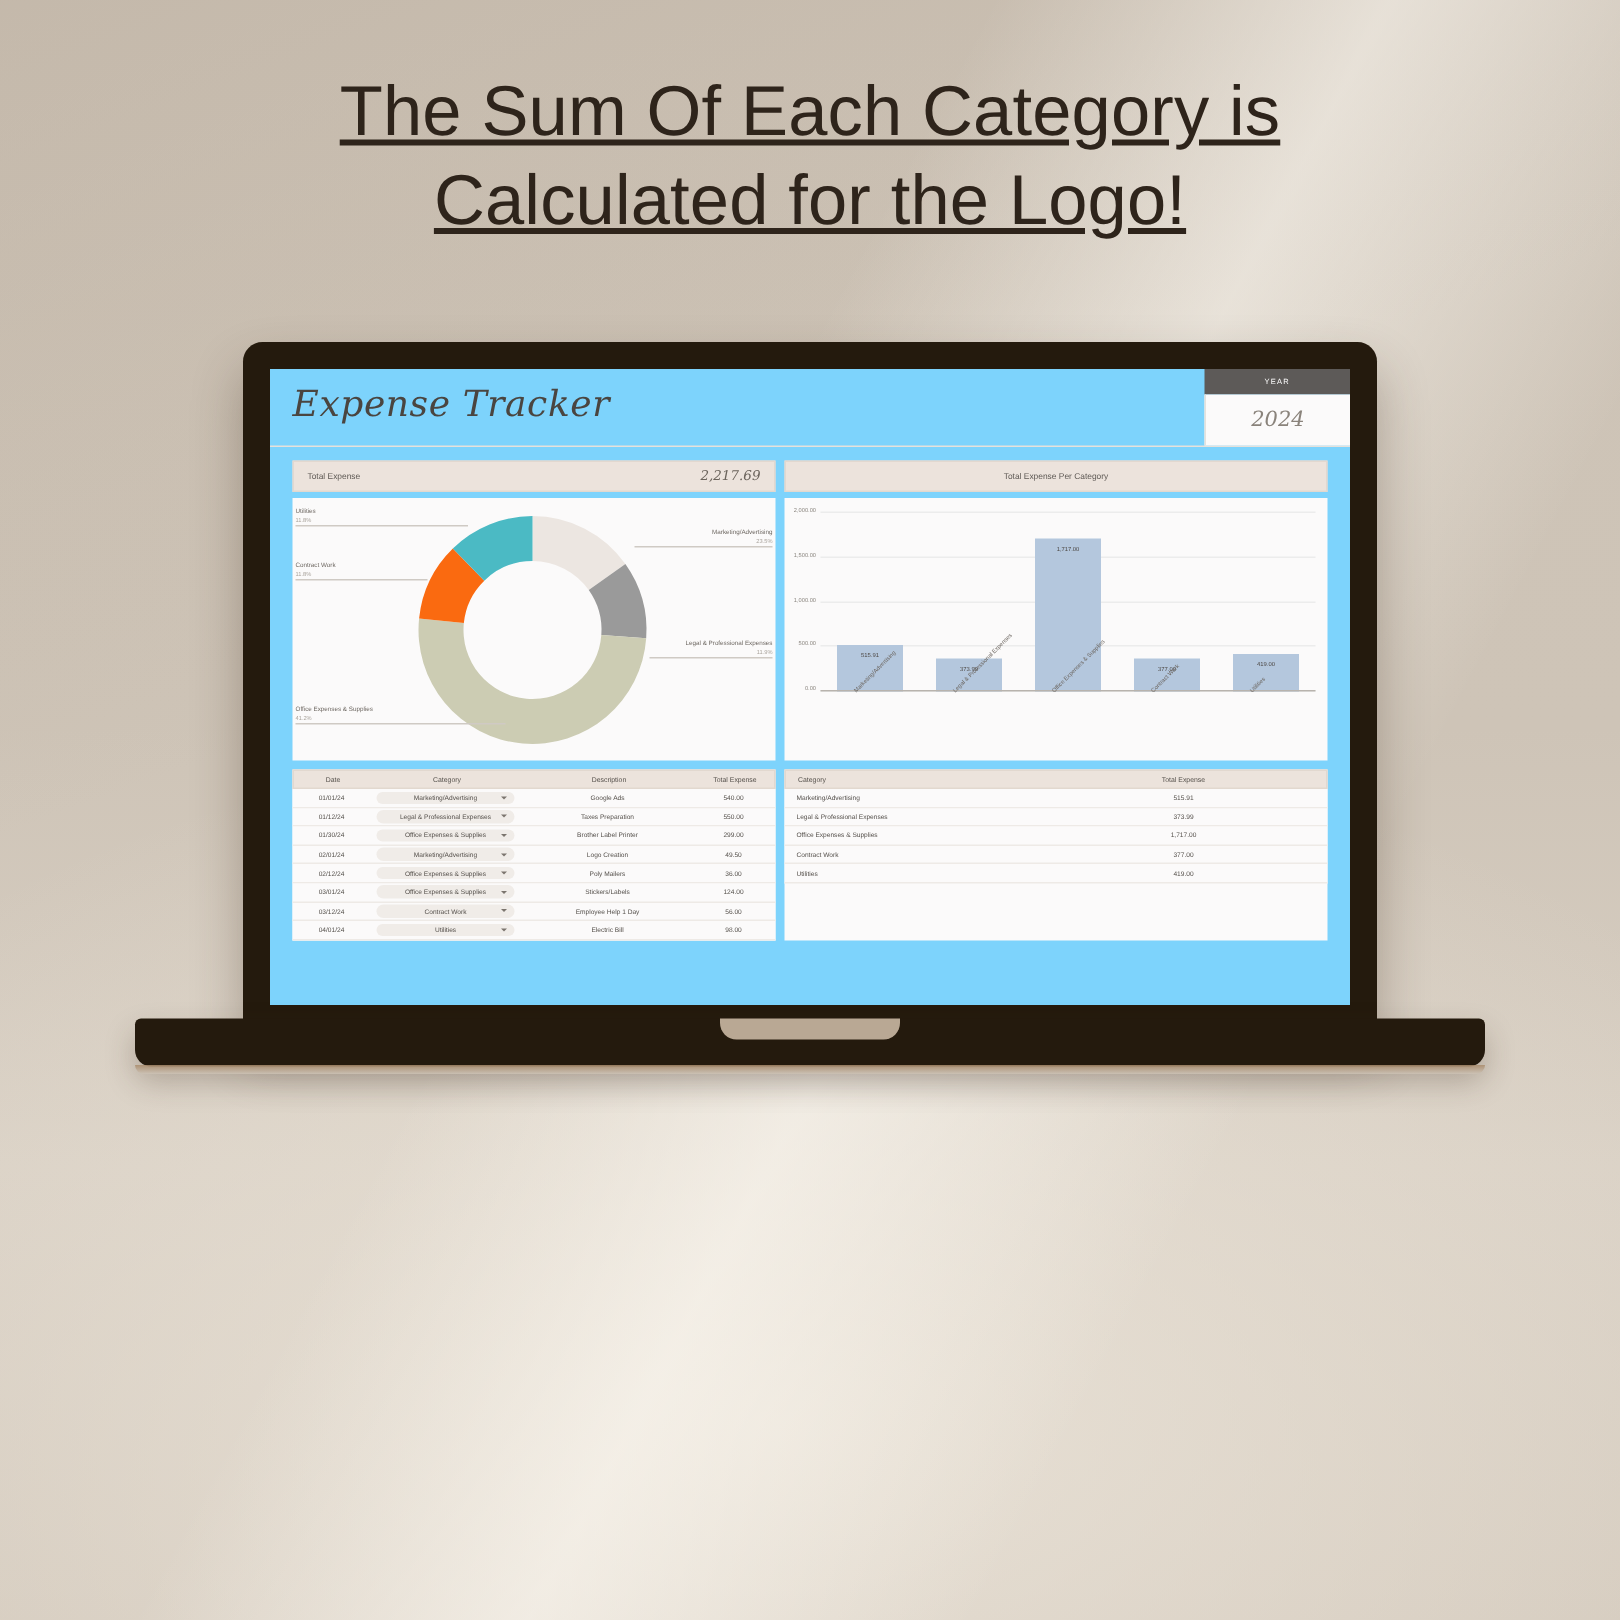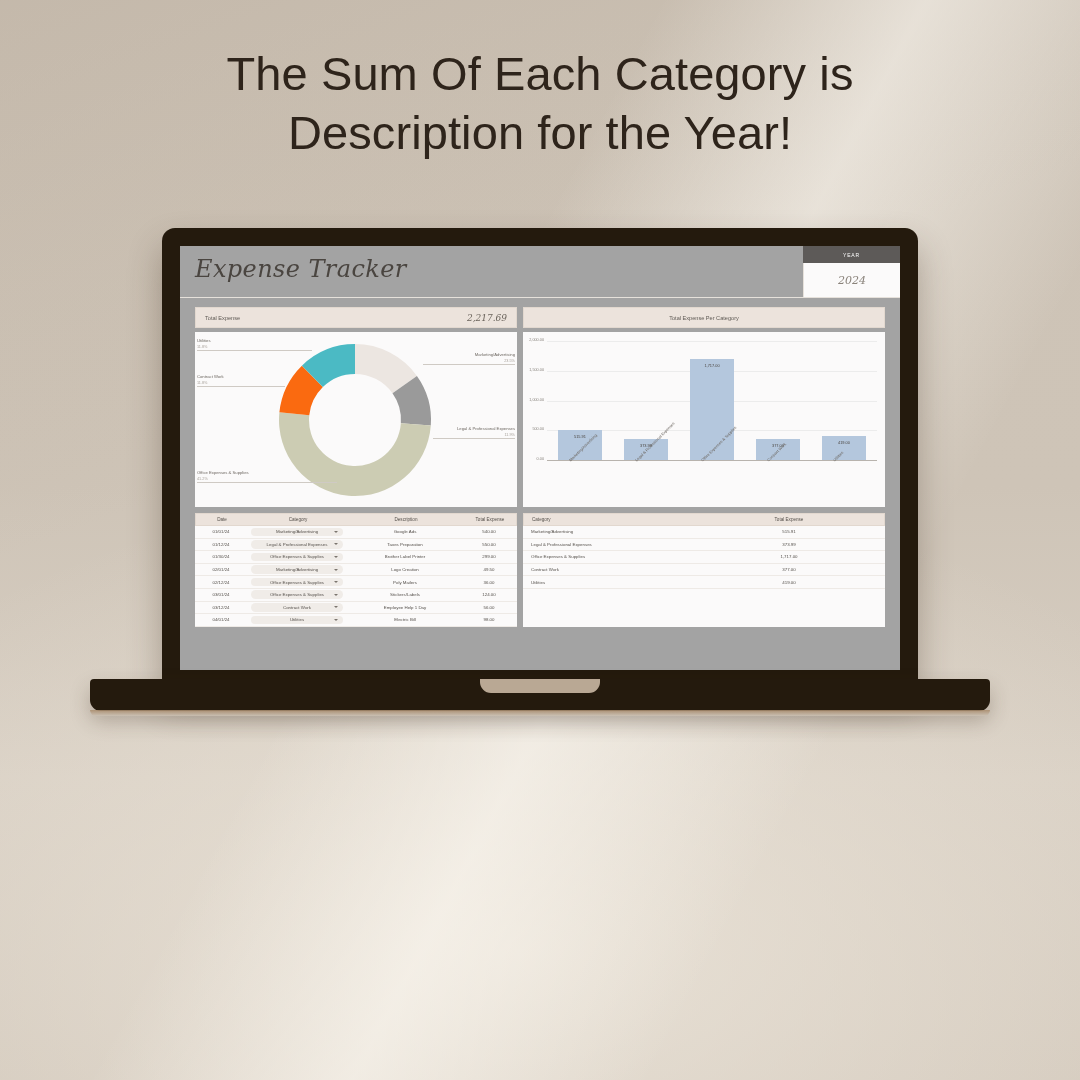--- a/index.html
+++ b/index.html
@@ -15,21 +15,21 @@
       linear-gradient(118deg, rgba(255,255,255,0) 40%, rgba(255,252,246,.55) 56%, rgba(255,255,255,0) 74%),
       linear-gradient(160deg, rgba(180,166,150,.35) 0%, rgba(255,255,255,0) 38%),
       radial-gradient(120% 70% at 48% 88%, rgba(236,229,218,.85) 0%, rgba(205,195,182,0) 62%),
       linear-gradient(180deg,#cdc3b6 0%, #cec4b7 45%, #d8cfc3 72%, #d2c8bb 100%);
     pointer-events:none;
   }
 
   
   .headline{
     position:absolute; top:44px; left:0; width:1080px; text-align:center;
-    font-size:47px; line-height:59px; color:#2e241b; letter-spacing:.1px;
+    font-size:47px; line-height:59px; color:#2e241b; letter-spacing:.1px;text-decoration:underline;
   }
   .footer-copy{
     position:absolute; top:775px; left:0; width:1080px; text-align:center;
     color:#231a10; font-size:36px; line-height:61px; letter-spacing:7.5px;
     text-transform:uppercase; font-weight:400;
   }
 
   
   .laptop{ position:absolute; left:90px; top:228px; width:900px; height:485px; }
   .lid{
@@ -45,34 +45,34 @@
     position:absolute; left:0; top:451px; width:900px; height:32px;
     background:#241a0d; border-radius:4px 4px 11px 11px;
     box-shadow:0 10px 20px rgba(60,44,28,.28);
   }
   .base:after{ content:""; position:absolute; left:0; right:0; bottom:-5px; height:6px;
     background:linear-gradient(180deg,#a98b6b,#cdc3b6); border-radius:0 0 8px 8px; opacity:.85;}
   .notch{ position:absolute; left:50%; transform:translateX(-50%); top:0;
     width:120px; height:14px; background:#b9a894; border-radius:0 0 11px 11px; }
 
   
-  .app{ width:720px; height:424px; background:#a3a3a3; position:relative;
+  .app{ width:720px; height:424px; background:#7dd3fc; position:relative;
         font-size:5px; color:#5f5a55; }
   .title-row{ height:52px; border-bottom:1px solid #e6e1db; position:relative; }
   .app-title{
     position:absolute; left:15px; top:9px; font-size:24px; color:#4a4540;
     font-family:"DejaVu Serif", serif; font-style:italic; font-weight:400;
     letter-spacing:.4px;
   }
   .year-box{ position:absolute; right:0; top:0; width:97px; }
   .year-hdr{ height:17px; background:#5d5a58; color:#fff; font-size:5px;
     display:flex; align-items:center; justify-content:center; letter-spacing:.8px; }
   .year-val{ height:34px; background:#fbfafa; border-left:1px solid #e6e1db;
     display:flex; align-items:center; justify-content:center;
-    font-family:"DejaVu Serif", serif; font-style:italic; font-size:11px; color:#8a837b; }
+    font-family:"DejaVu Serif", serif; font-style:italic; font-size:14px; color:#8a837b; }
 
   
   .bars{ display:flex; gap:6px; padding:9px 15px 0 15px; }
   .bar-left{ width:322px; height:21px; background:#ece3dc; border:1px solid #e2d8cf;
     display:flex; align-items:center; justify-content:space-between; padding:0 9px; }
   .bar-left .lbl{ font-size:5.6px; color:#5f5a55; }
   .bar-left .amt{ font-family:"DejaVu Serif", serif; font-style:italic;
     font-size:9px; color:#6b645c; }
   .bar-right{ flex:1; height:21px; background:#ece3dc; border:1px solid #e2d8cf;
     display:flex; align-items:center; justify-content:center;
@@ -136,21 +136,21 @@
   .s-hdr-cat{ width:170px; }
   .s-hdr-amt{ flex:1; }
 </style>
 </head>
 <body>
 
 <div class="bg-wash"></div>
 
 <div class="headline">
   <div>The Sum Of Each Category is</div>
-  <div>Description for the Year!</div>
+  <div>Calculated for the Logo!</div>
 </div>
 
 <div class="laptop">
   <div class="lid">
     <div class="screen">
 
       <div class="app">
 
         <div class="title-row">
           <div class="app-title">Expense Tracker</div>

